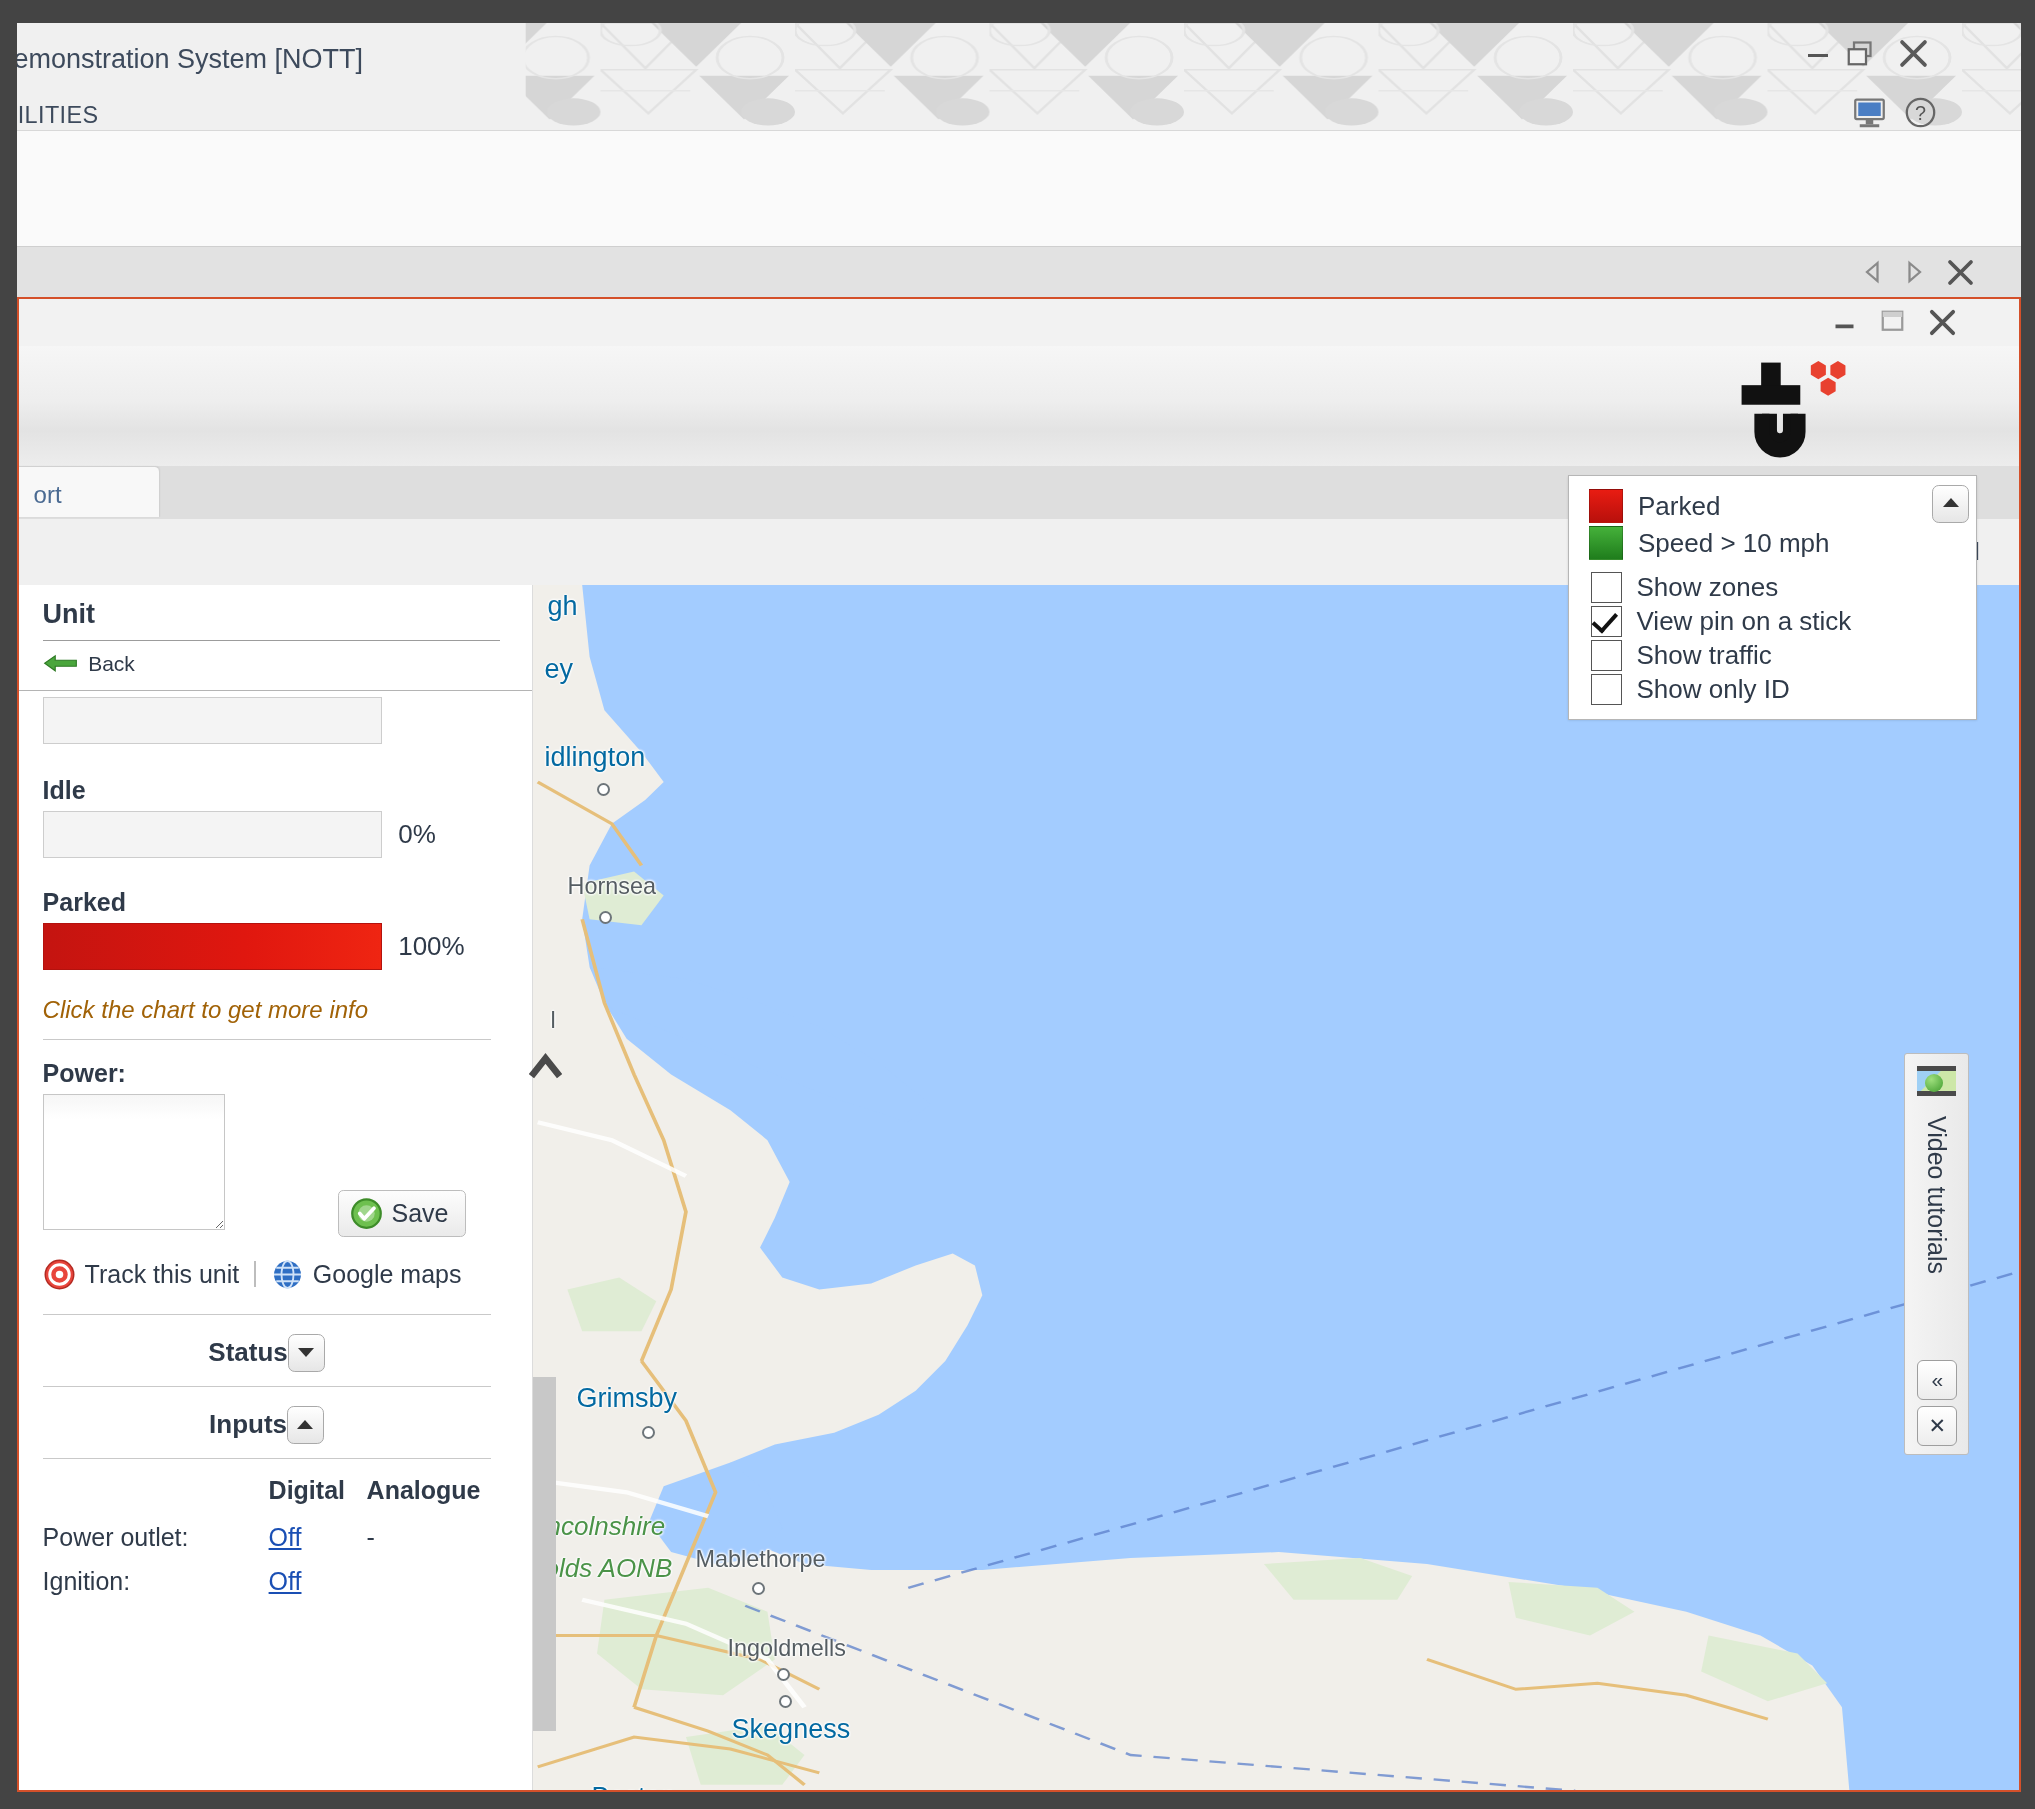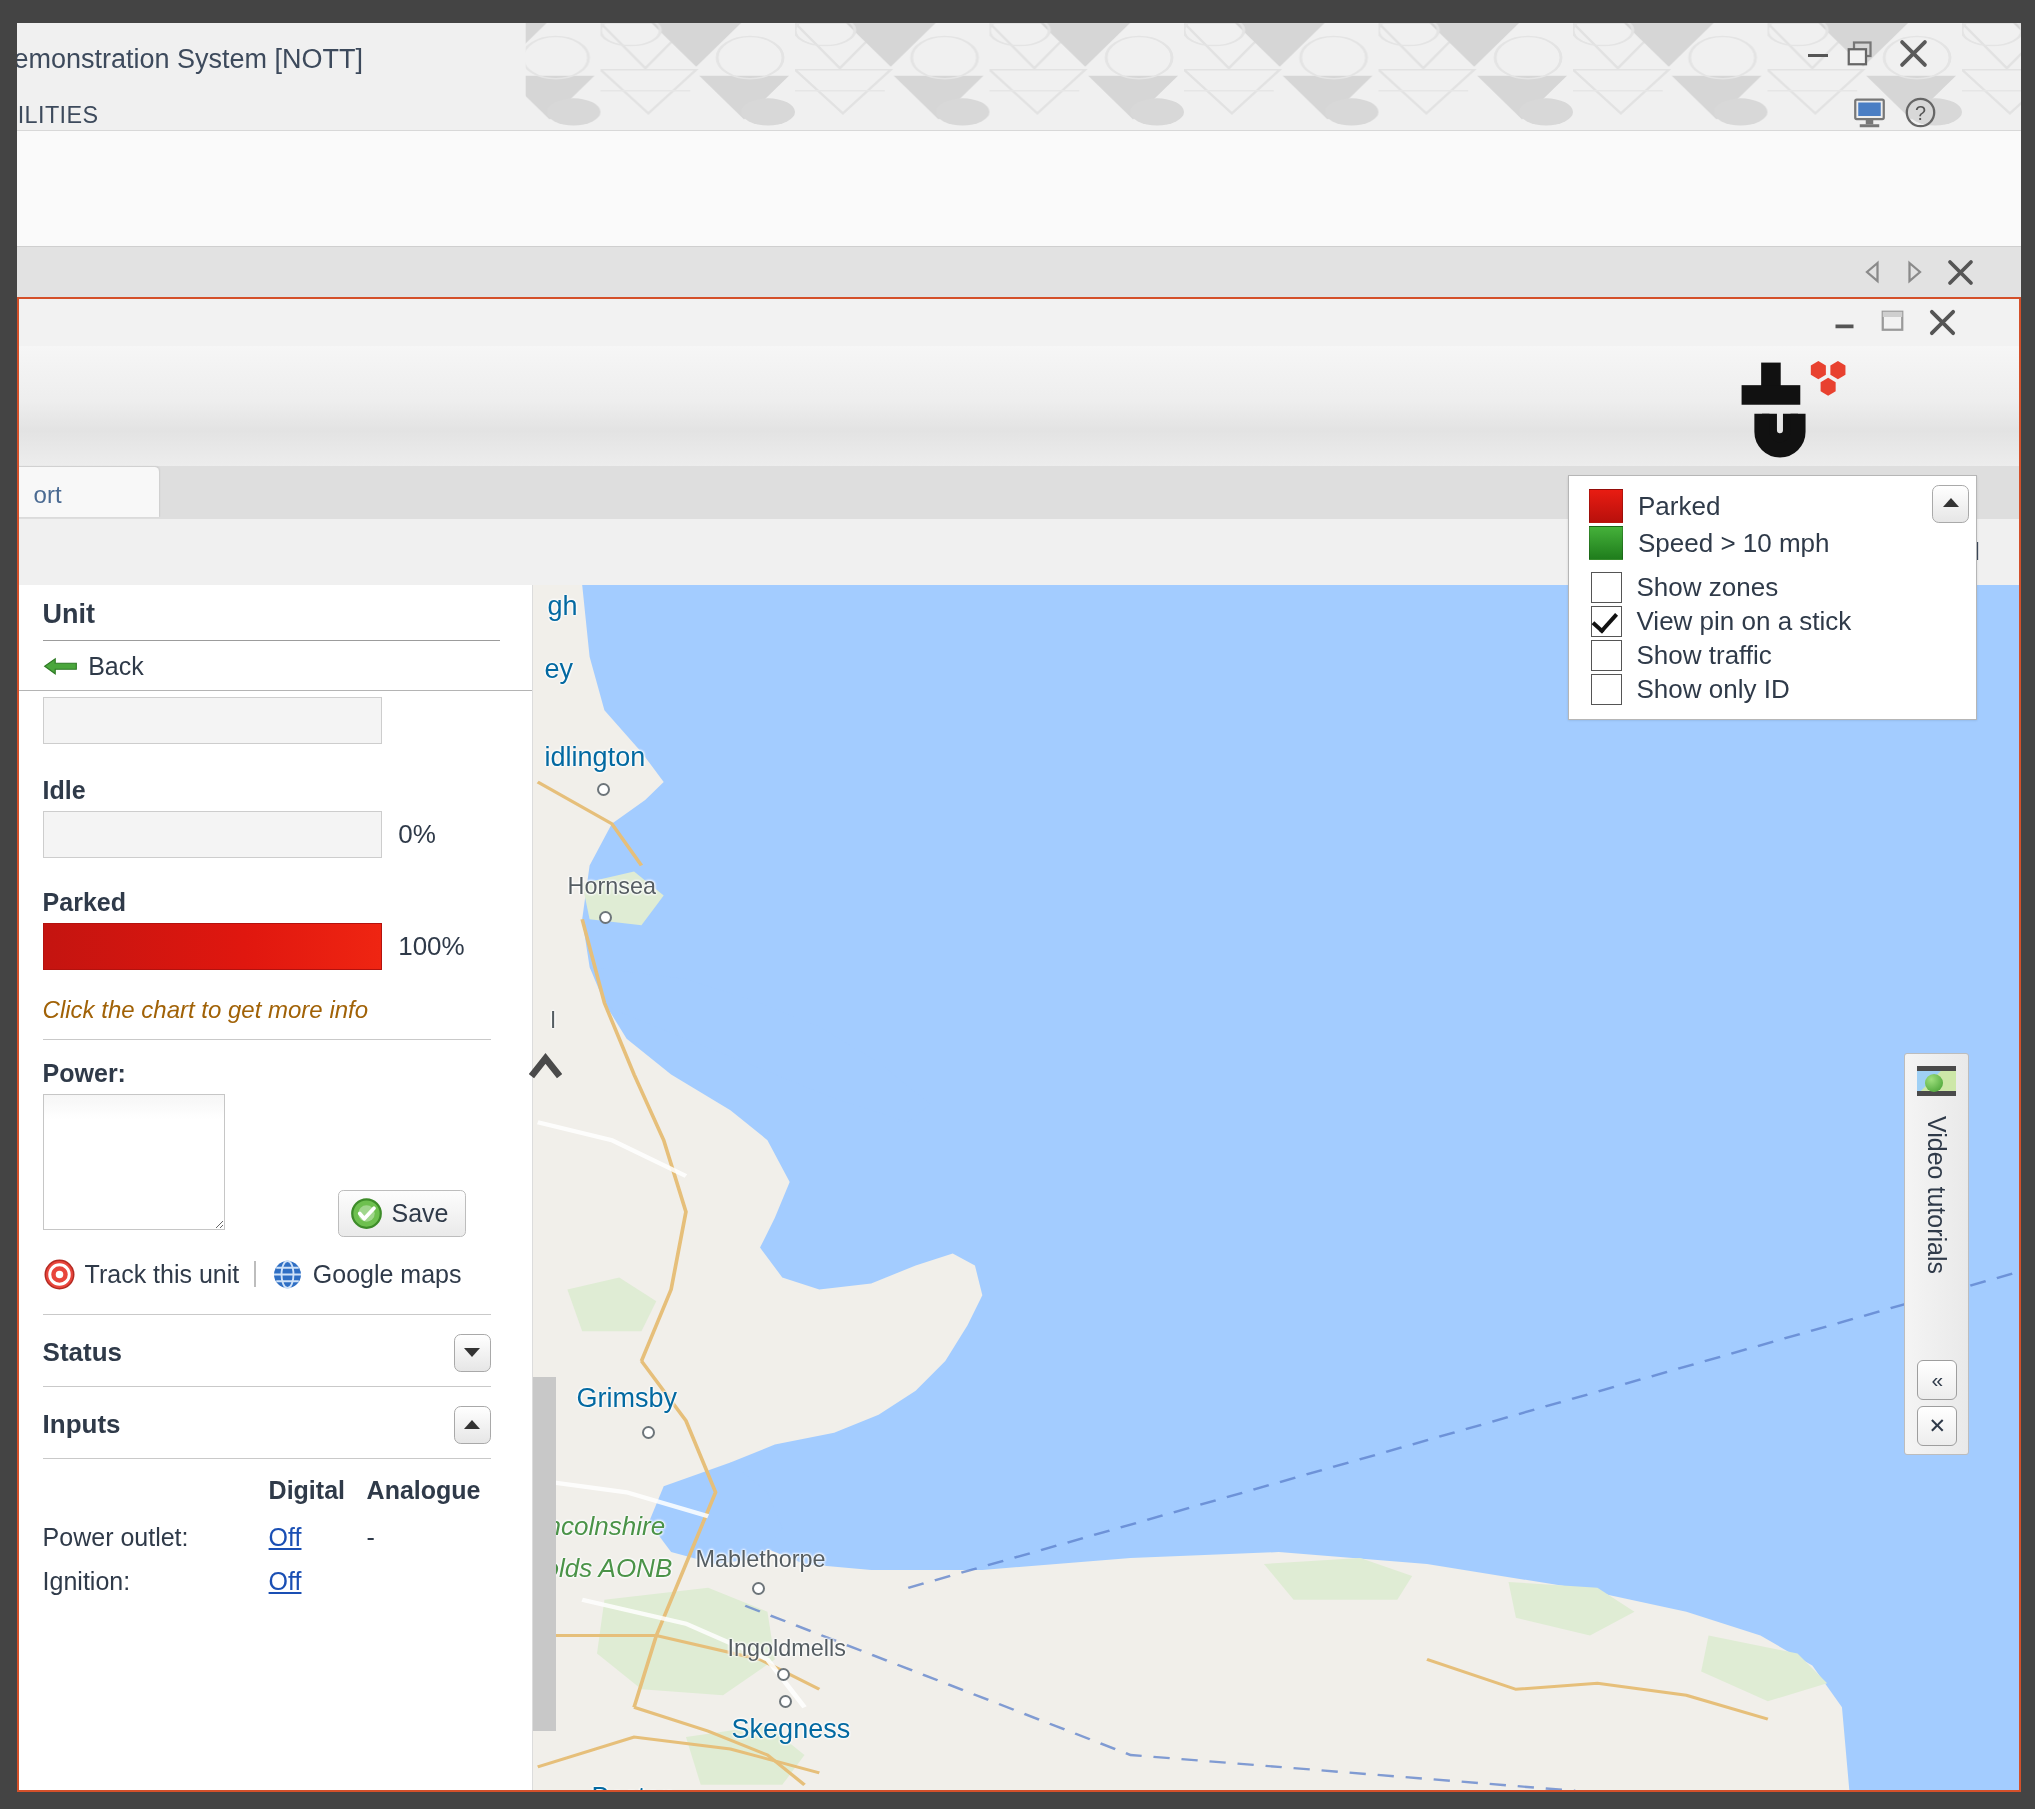--- a/index.html
+++ b/index.html
@@ -197,21 +197,21 @@
     cursor:pointer;
   }
   #save-button .t{font-size:25px;color:#2f3a49;}
   .linkrow{
     margin:21px 41px 0 69px;display:flex;align-items:center;gap:0;
   }
   .linkrow .sep{width:1.5px;height:26px;background:#bdbdbd;margin:0 15px;}
   .linkitem{display:flex;align-items:center;gap:9px;cursor:pointer;}
   .linkitem .t{font-size:25px;color:#2f3a49;white-space:nowrap;}
   .sec-head{
-    margin:19.6px 41px 0 69px;display:flex;align-items:center;justify-content:space-between;
+    margin:19.6px 41px 0 69px;display:flex;align-items:center;justify-content:center;
   }
   .sec-head .t{font-size:26px;color:#2f3a49;font-weight:bold;}
   .spin{
     width:35px;height:36px;border:1.5px solid #a9a9a9;border-radius:6.8px;
     background:linear-gradient(to bottom,#ffffff,#e6e6e6);
     position:relative;cursor:pointer;flex:0 0 auto;
   }
   .spin::after{
     content:"";position:absolute;left:50%;top:50%;margin-left:-8.3px;margin-top:-3.8px;
     border-left:8.3px solid transparent;border-right:8.3px solid transparent;
@@ -235,21 +235,21 @@
   }
   #unit-overlay .ttl{
     position:absolute;left:69px;top:12px;font-size:27px;color:#2f3a49;font-weight:bold;
   }
   #unit-overlay .rule{
     position:absolute;left:69px;right:32px;top:53px;height:1.5px;background:#9c9c9c;
   }
   #back-link{
     position:absolute;left:69px;top:65px;display:flex;align-items:center;gap:10.6px;cursor:pointer;
   }
-  #back-link .t{font-size:25px;color:#2f3a49;}
+  #back-link .t{font-size:21px;color:#2f3a49;}
 
   
   #legend{
     position:absolute;right:42px;top:176px;width:407px;
     background:#ffffff;border:0.8px solid #b6b6b6;
     padding:12px 0 12px 0;z-index:25;
     box-shadow:0 0.8px 2.3px rgba(0,0,0,.12);
   }
   #legend-collapse{
     position:absolute;right:9px;top:9px;width:35px;height:36px;

